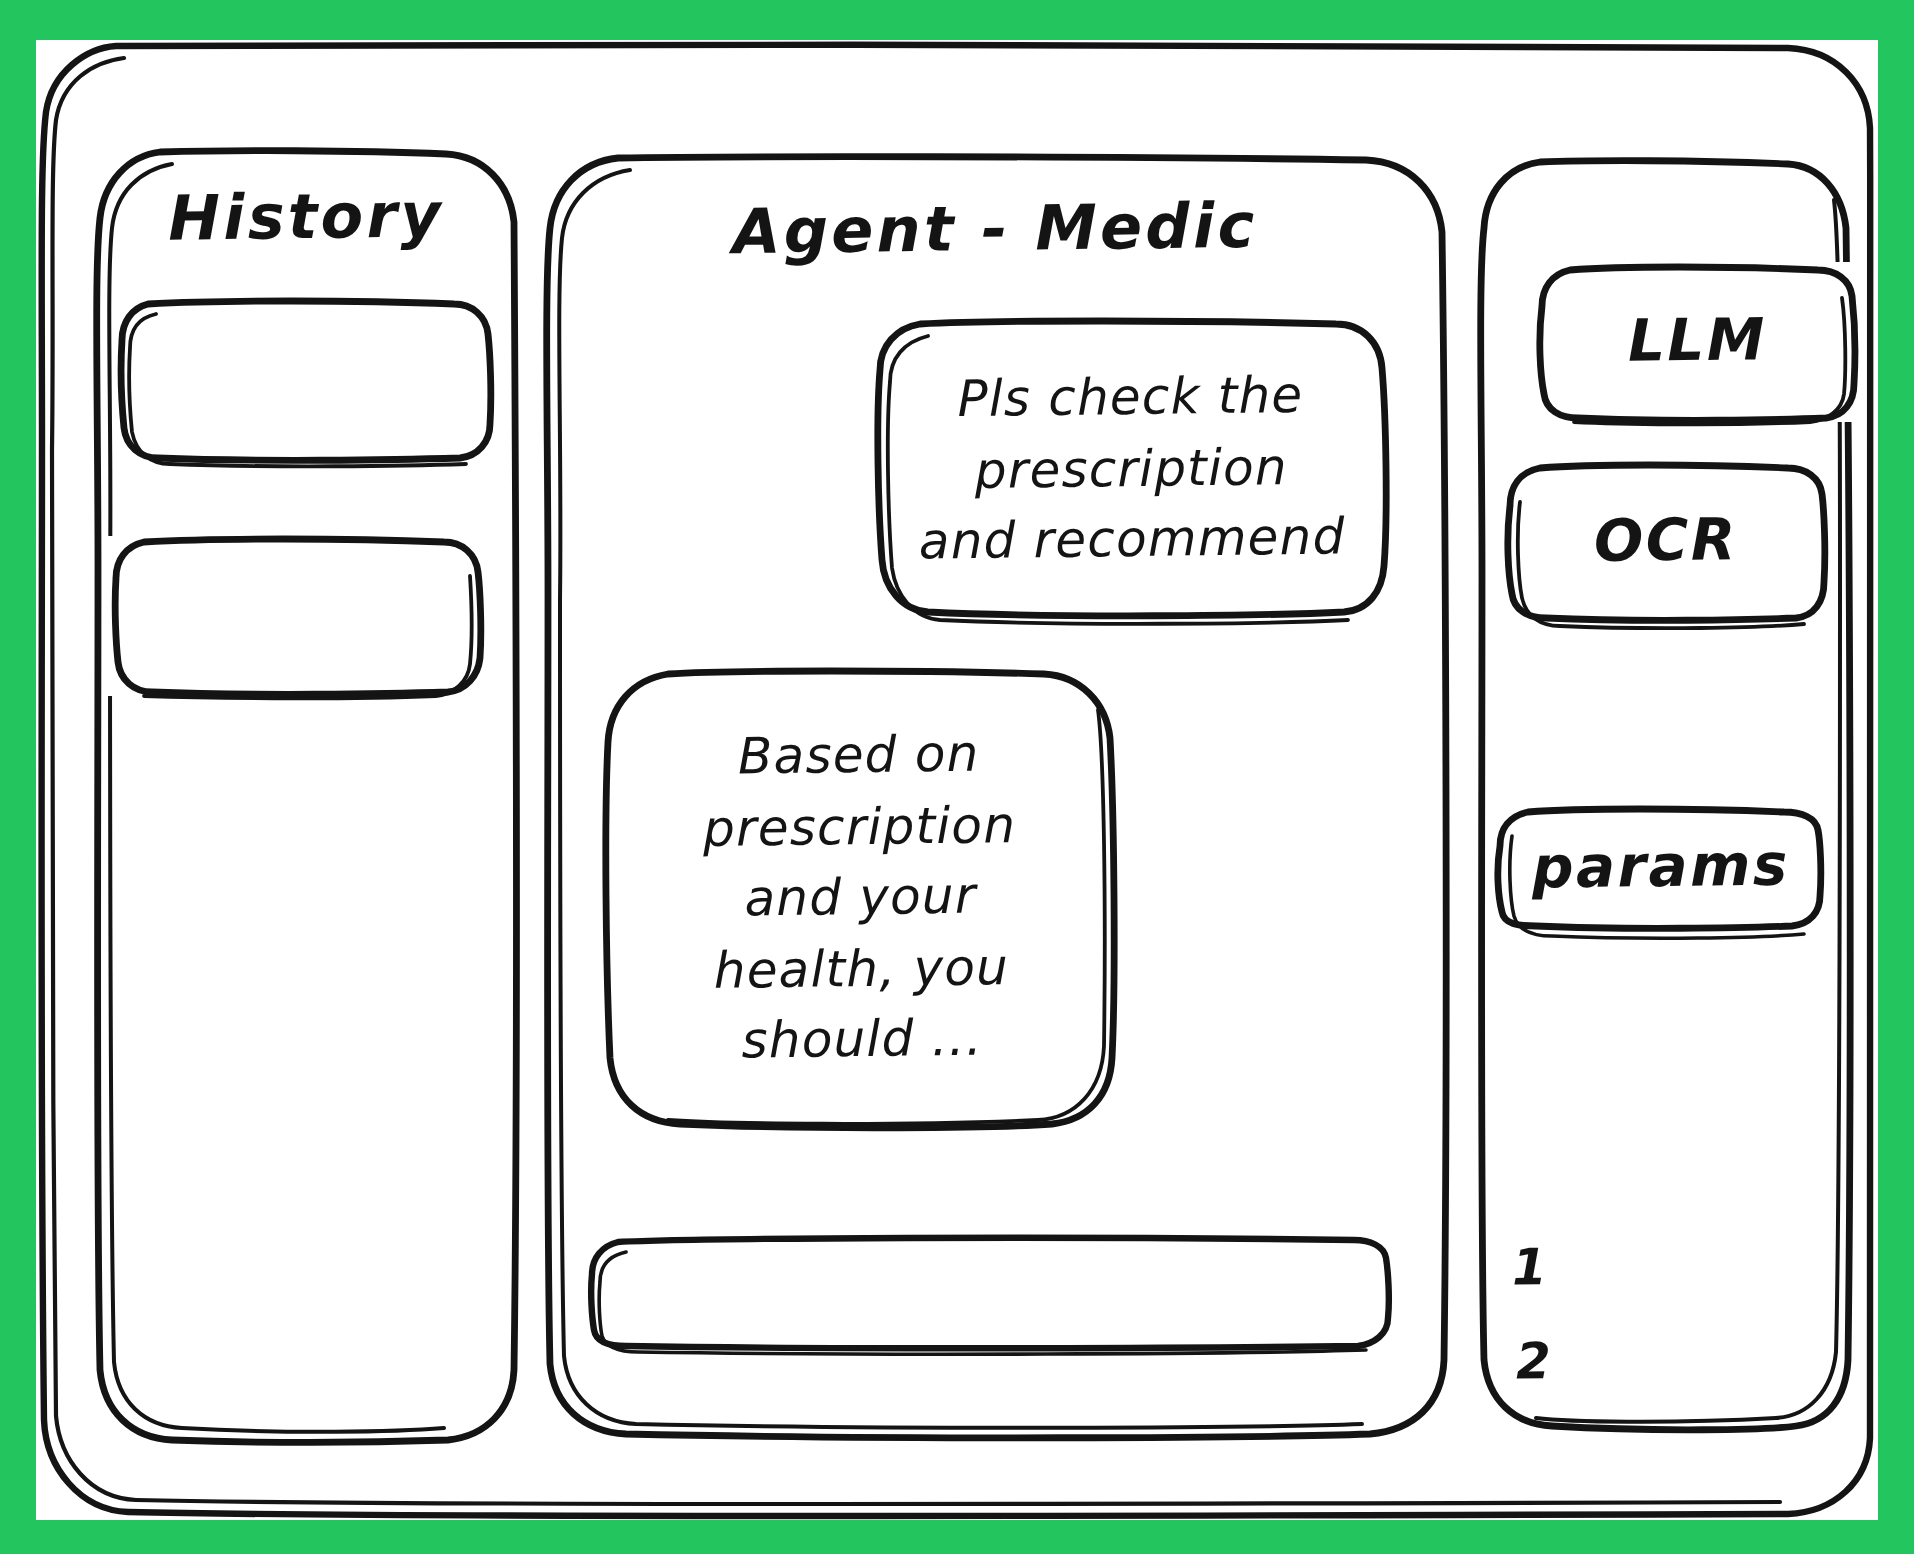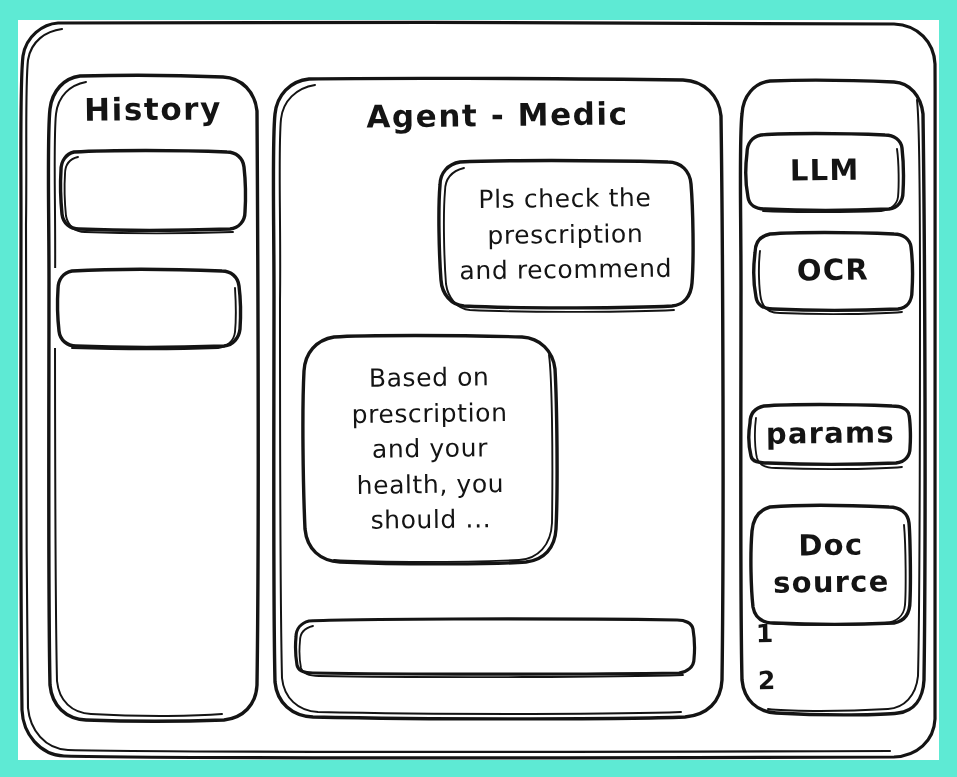--- a/index.html
+++ b/index.html
@@ -13,21 +13,22 @@
     height: 777px;
     overflow: hidden;
     font-family: "DejaVu Sans", sans-serif;
     color: #141414;
   }
 
   #canvas {
     position: relative;
     width: 957px;
     height: 777px;
-    background: #5eead4;
+    background: #22c55e;
+    font-style: italic;
   }
 
   
   .sketchbox {
     position: absolute;
     box-sizing: border-box;
     background: #ffffff;
   }
   
   .sketchbox > svg.outline {
@@ -98,21 +99,21 @@
 
   #main-panel     { left: 271px; top: 76px;  width: 453px; height: 644px; }
   #main-title     { position: absolute; left: 271px; top: 96px; width: 453px; }
 
   #bubble-user    { left: 436px; top: 158px; width: 259px; height: 152px; }
   #bubble-agent   { left: 300px; top: 333px; width: 260px; height: 232px; }
   #composer       { left: 293px; top: 617px; width: 405px; height: 58px; }
 
   #sidebar-right  { left: 738px; top: 78px;  width: 188px; height: 639px; }
 
-  #tool-llm       { left: 743px; top: 131px; width: 164px; height: 80px; }
+  #tool-llm       { left: 767px; top: 131px; width: 164px; height: 80px; }
   #tool-ocr       { left: 750px; top: 231px; width: 166px; height: 80px; }
   #tool-params    { left: 746px; top: 402px; width: 168px; height: 64px; }
   #tool-docsource { left: 748px; top: 503px; width: 166px; height: 122px; }
 
   #doc-item-1     { position: absolute; left: 756px; top: 618px; width: 40px; text-align: left; }
   #doc-item-2     { position: absolute; left: 758px; top: 665px; width: 40px; text-align: left; }
 
   .left-align { text-align: left; }
 </style>
 </head>
@@ -265,31 +266,18 @@
            C 68 63, 126 62, 150 61 C 159 60, 164 54, 164 46
            C 165 33, 164 18, 163 13 C 162 7, 155 4, 146 4 C 100 2, 42 2, 18 4 Z"></path>
       <path stroke-width="1.8" d="M10 16 C 8 30, 9 48, 11 56 C 13 63, 20 66, 30 66
            C 78 68, 134 67, 156 65"></path>
     </svg>
     <div class="inner">
       <div class="hand btn-text">params</div>
     </div>
   </div>
 
-  <div class="sketchbox" id="tool-docsource">
-    <svg class="outline" viewBox="0 0 166 122" preserveAspectRatio="none">
-      <path stroke-width="3.4" d="M22 4 C 11 7, 5 16, 4 28 C 2 52, 3 86, 5 104 C 7 115, 15 120, 26 120
-           C 72 122, 124 121, 146 120 C 157 118, 162 110, 162 98
-           C 163 74, 162 30, 161 20 C 160 10, 152 4, 141 4 C 96 2, 46 2, 22 4 Z"></path>
-      <path stroke-width="1.9" d="M156 22 C 158 44, 158 90, 157 102 C 156 113, 148 119, 137 120
-           C 92 123, 40 122, 22 120"></path>
-    </svg>
-    <div class="inner">
-      <div class="hand btn-text">Doc
-source</div>
-    </div>
-  </div>
 
   <div class="hand list-num left-align" id="doc-item-1">1</div>
 
   <div class="hand list-num left-align" id="doc-item-2">2</div>
 
 </div>
 
 </body></html>

